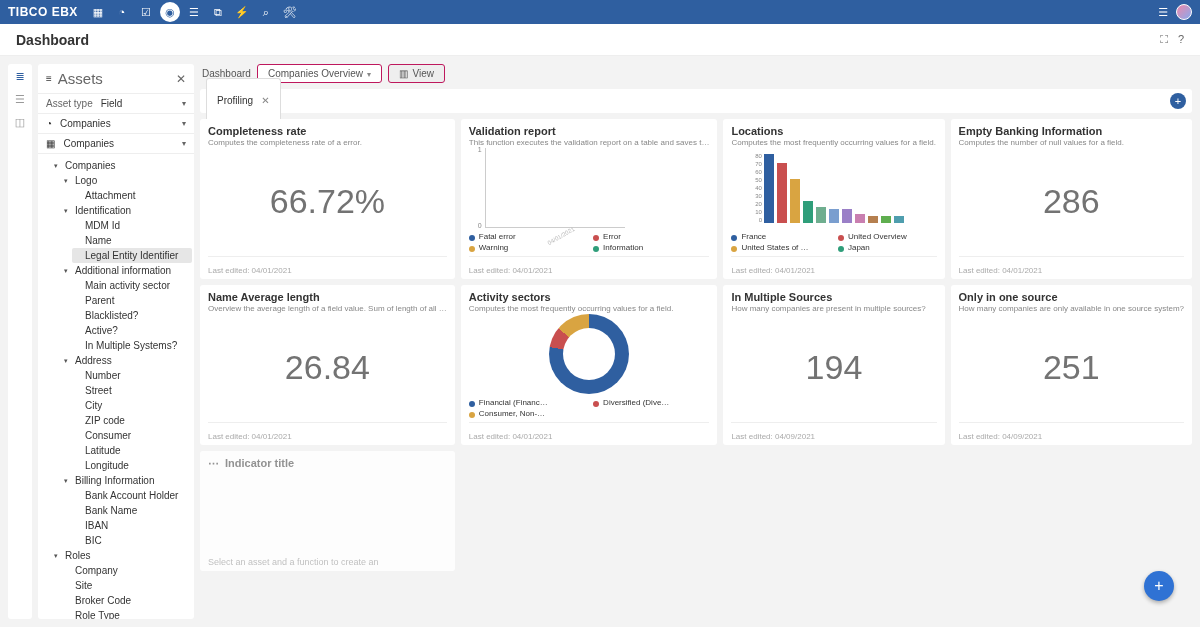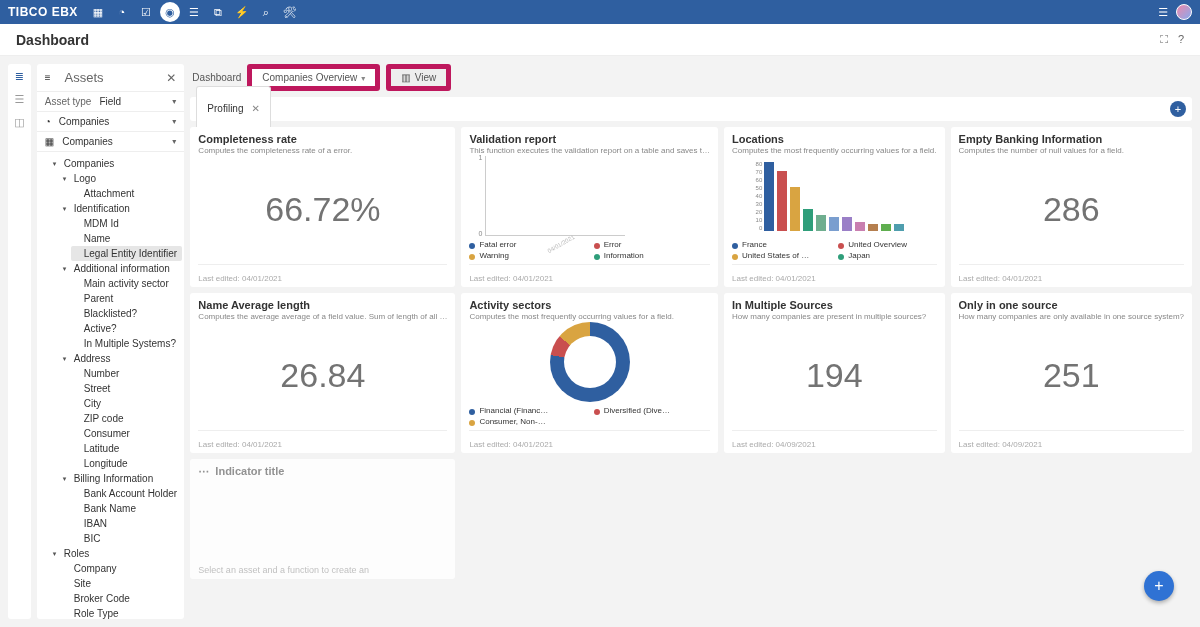--- a/index.html
+++ b/index.html
@@ -23,41 +23,41 @@
 
 .body-wrap { display: flex; height: calc(627px - 24px - 32px); background: #f3f3f3; padding: 8px; gap: 6px; }
 
 
 .rail { width: 24px; background: #fff; border-radius: 3px; display: flex; flex-direction: column; align-items: center; padding-top: 6px; gap: 10px; color: #999; }
 .rail .rail-icon.active { color: #2f5fa0; }
 
 
 .sidebar { width: 156px; background: #fff; border-radius: 3px; display: flex; flex-direction: column; font-size: 10px; position: relative; }
 .sidebar-head { display: flex; align-items: center; padding: 6px 8px; border-bottom: 1px solid #eee; }
-.sidebar-head .title { font-size: 13px; color: #666; margin-left: 14px; }
+.sidebar-head .title { font-size: 15px; color: #666; margin-left: 6px; }
 .sidebar-head .close { margin-left: auto; color: #666; font-size: 12px; }
 .sidebar-row { display: flex; align-items: center; padding: 4px 8px; border-bottom: 1px solid #eee; gap: 4px; }
 .sidebar-row .lbl { color: #666; }
 .sidebar-row .val { color: #333; margin-left: 4px; }
 .sidebar-row .caret { margin-left: auto; color: #666; font-size: 8px; }
 .tree { flex: 1; overflow-y: auto; padding: 4px 2px 4px 4px; }
 .tree ul { list-style: none; padding-left: 10px; }
 .tree li { line-height: 15px; white-space: nowrap; }
 .tree .node { display: flex; align-items: center; gap: 3px; padding: 0 2px; cursor: default; }
 .tree .node.sel { background: #e6e6e6; border-radius: 2px; }
 .tree .tri { font-size: 7px; color: #555; width: 8px; display: inline-block; }
 .tree .leaf-label { color: #333; }
 .tree::-webkit-scrollbar { width: 6px; }
 .tree::-webkit-scrollbar-thumb { background: #ccc; border-radius: 3px; }
 
 
 .main { flex: 1; display: flex; flex-direction: column; gap: 6px; }
 .crumbs-row { display: flex; align-items: center; gap: 6px; background: transparent; padding: 0 2px; }
 .crumb-link { color: #555; font-size: 10px; }
-.crumb-pill { background: #fff; border: 5px solid #be185d; border-radius: 3px; padding: 3px 10px; font-size: 10px; color: #555; display:flex; align-items:flex-end; gap:4px; }
+.crumb-pill { background: #fff; border: 1px solid #be185d; border-radius: 3px; padding: 3px 10px; font-size: 10px; color: #555; display:flex; align-items:flex-end; gap:4px; }
 .crumb-pill .caret-down { font-size: 8px; color: #888; }
 .crumb-pill.view { background: #eee; }
 
 
 .tabs-bar { background: #fff; border-radius: 3px; display: flex; align-items: center; padding: 0 6px; height: 24px; }
 .tab { padding: 16px 10px; font-size: 10px; color: #333; border: 1px solid #ddd; border-bottom: 2px solid #2f5fa0; background:#fff; display:flex; align-items:center; gap:8px; border-radius:3px 3px 0 0; }
 .tab .tab-close { color:#888; font-size:10px; }
 .tabs-bar .add { margin-left:auto; width:16px; height:16px; border-radius:50%; background:#2f5fa0; color:#fff; display:flex; align-items:center; justify-content:center; font-size:11px; }
 
 
@@ -479,21 +479,21 @@
         <div class="card-title">Empty Banking Information</div>
         <div class="card-sub">Computes the number of null values for a field.</div>
         <div class="card-body">
             <span class="big-num">286</span>
           </div>
         <div class="card-foot">Last edited: 04/01/2021</div>
       </div>
 
       <div class="card">
         <div class="card-title">Name Average length</div>
-        <div class="card-sub">Computes the average average of a field value. Sum of length of all …</div>
+        <div class="card-sub">Overview the average length of a field value. Sum of length of all …</div>
         <div class="card-body">
             <span class="big-num">26.84</span>
           </div>
         <div class="card-foot">Last edited: 04/01/2021</div>
       </div>
 
       <div class="card">
         <div class="card-title">Activity sectors</div>
         <div class="card-sub">Computes the most frequently occurring values for a field.</div>
         <div class="card-body">

